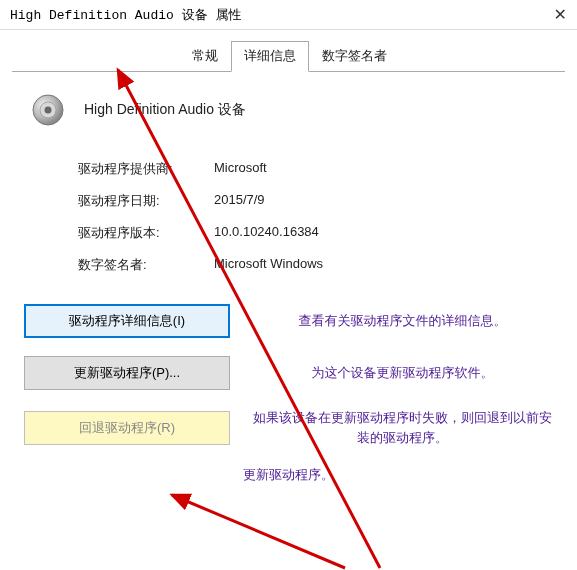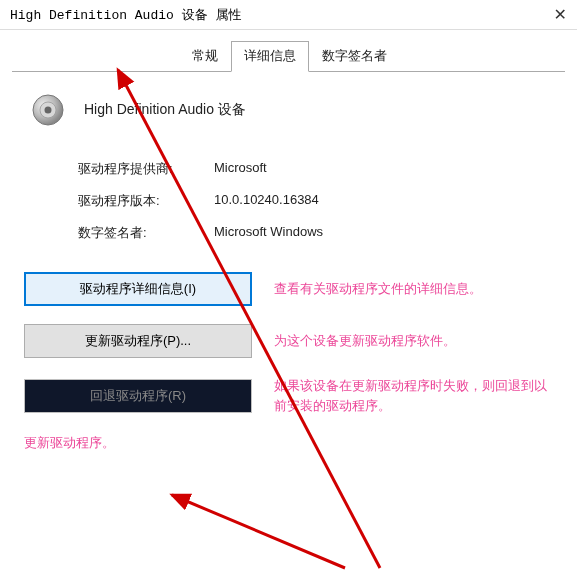--- a/index.html
+++ b/index.html
@@ -84,43 +84,44 @@
   }
   .info-label { width: 136px; }
   .info-value { }
   .action-row {
     display: flex;
     align-items: center;
     gap: 22px;
     margin-bottom: 18px;
   }
   .btn {
-    width: 228px;
+    width: 206px;
     height: 34px;
     font-family: inherit;
     font-size: 13px;
     background: #e1e1e1;
     border: 1px solid #adadad;
     color: #000;
     cursor: default;
   }
   .btn.highlight {
     border: 2px solid #0078d7;
     background: #e5f1fb;
   }
   .btn:disabled, .btn.disabled {
     color: #888;
-    background: #0f172a;
+    background: #fef9c3;
     border: 1px solid #bfbfbf;
   }
   .desc {
     font-size: 13px;
-    color: #ec4899;
+    color: #4c1d95;
     flex: 1;
     line-height: 1.5;
+    text-align: center;
   }
   
   .arrow-svg {
     position: absolute;
     top: 0; left: 0;
     width: 577px; height: 570px;
     pointer-events: none;
   }
 </style>
 </head>
@@ -157,20 +158,24 @@
     </div>
     <span class="device-name">High Definition Audio 设备</span>
   </div>
 
   <div class="info-grid">
     <div class="info-row">
       <span class="info-label">驱动程序提供商:</span>
       <span class="info-value">Microsoft</span>
     </div>
     <div class="info-row">
+      <span class="info-label">驱动程序日期:</span>
+      <span class="info-value">2015/7/9</span>
+    </div>
+    <div class="info-row">
       <span class="info-label">驱动程序版本:</span>
       <span class="info-value">10.0.10240.16384</span>
     </div>
     <div class="info-row">
       <span class="info-label">数字签名者:</span>
       <span class="info-value">Microsoft Windows</span>
     </div>
   </div>
 
   <div class="action-row">

